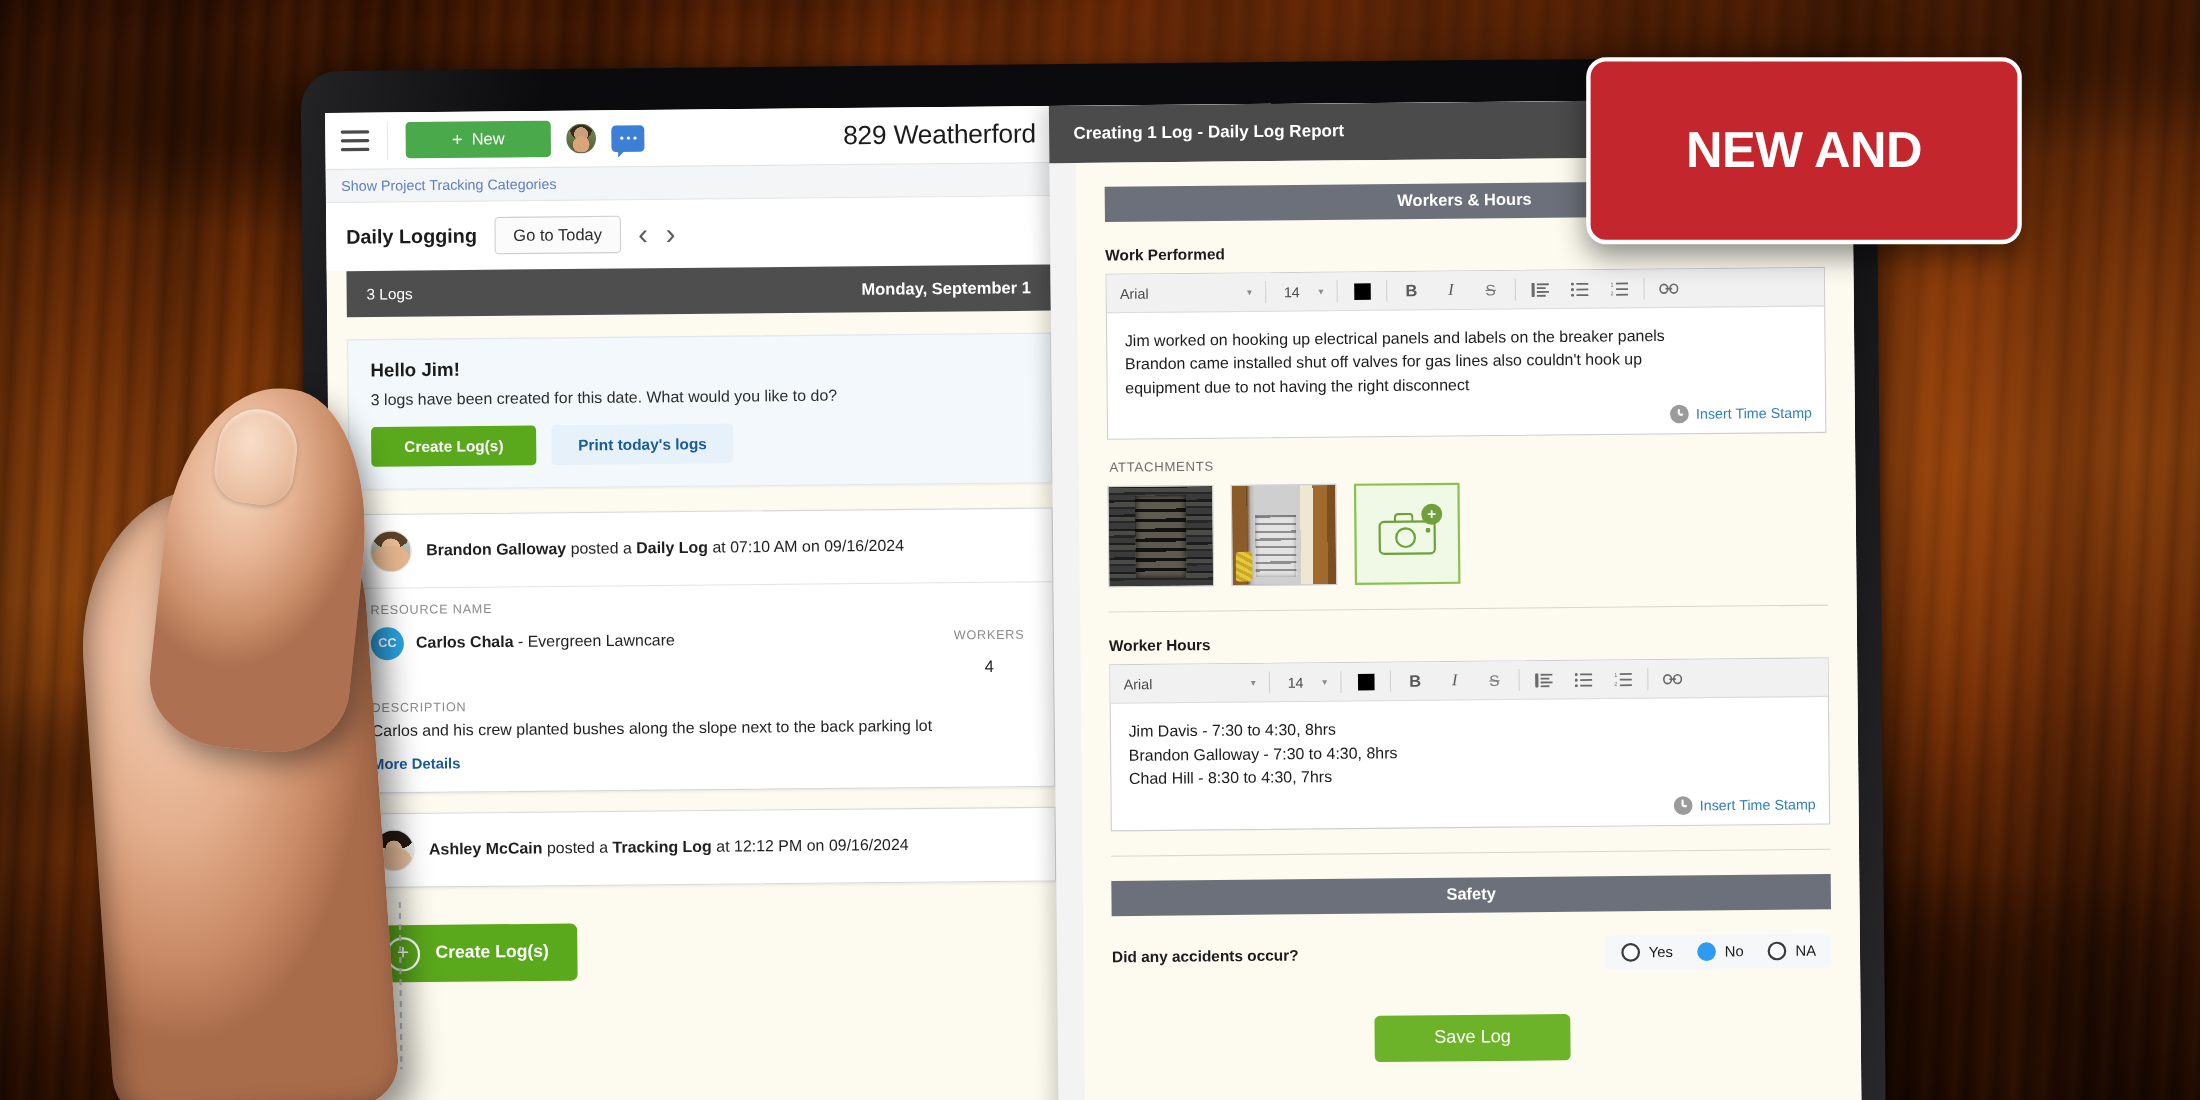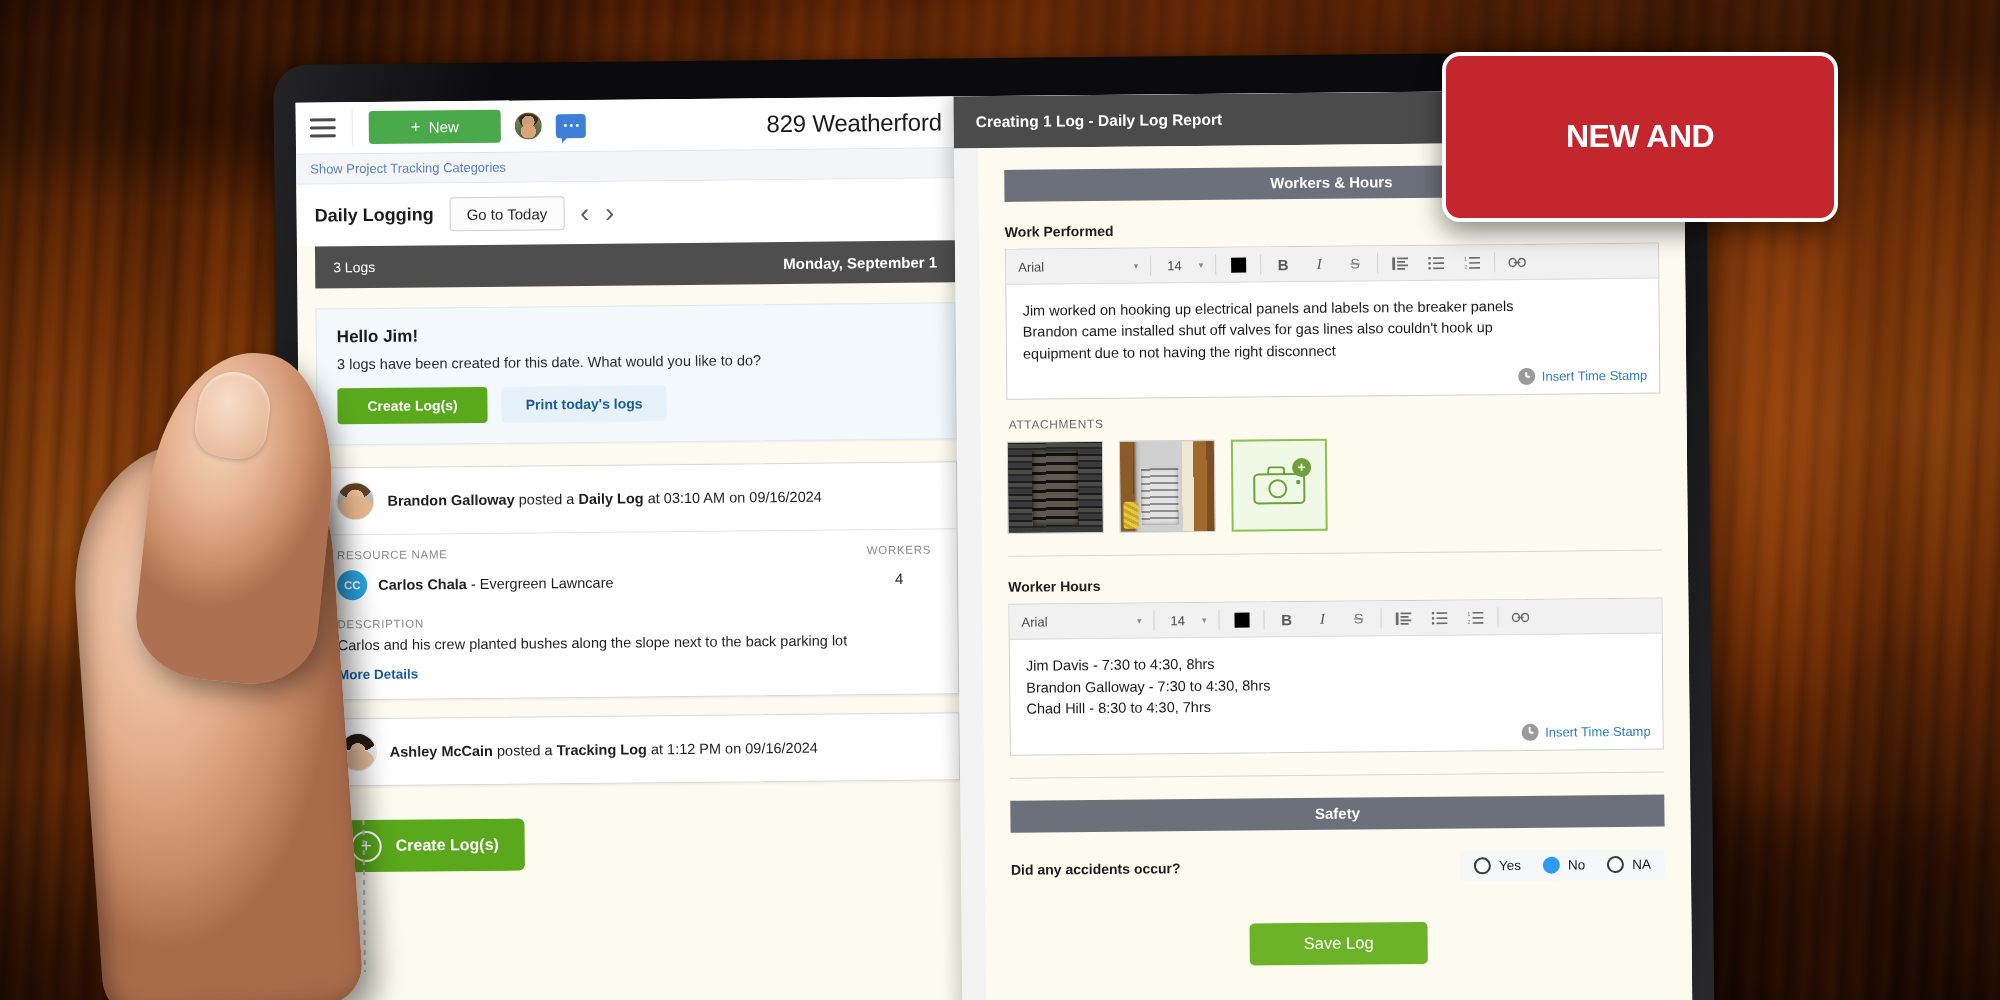--- a/index.html
+++ b/index.html
@@ -171,21 +171,21 @@
   .col-label { font-size: 11.5px; letter-spacing: .7px; color: #8a8a8a; text-transform: uppercase; }
   .res-row { display: flex; align-items: flex-start; justify-content: space-between; }
   .res-left { flex: 1; }
   .res-person { display: flex; align-items: center; gap: 11px; margin-top: 9px; }
   .initials {
     width: 30px; height: 30px; border-radius: 50%; background: #2aa3e0; color: #fff;
     font-size: 11.5px; display: flex; align-items: center; justify-content: center; font-weight: 600;
   }
   .res-name { font-size: 14.5px; color: #1f1f1f; }
   .res-name b { font-weight: bold; }
-  .res-right { text-align: center; min-width: 80px; }
+  .res-right { text-align: center; min-width: 80px; margin-top: 28px; }
   .res-right .val { font-size: 15px; color: #1f1f1f; margin-top: 14px; }
   .desc-label { margin-top: 18px; }
   .desc-text { font-size: 14.5px; color: #1f1f1f; margin-top: 7px; }
   .more-link { display: inline-block; margin-top: 14px; font-size: 13.5px; color: #1a5b9e; font-weight: bold; text-decoration: none; cursor: pointer; }
 
   #dashed-connector { position: absolute; left: 60px; top: 718px; width: 2px; height: 152px; background: repeating-linear-gradient(#bdbdbd 0 5px, transparent 5px 10px); }
 
   #create-logs-fab {
     margin: 16px 0 0 14px; background: #5aa81c; color: #fff; border: none; border-radius: 6px;
     height: 52px; padding: 0 26px 0 16px; display: inline-flex; align-items: center; gap: 14px;
@@ -331,21 +331,21 @@
 
   
   #badge {
     position: absolute; left: 1442px; top: 52px; width: 396px; height: 170px;
     background: #c3262c; border: 4px solid #ffffff; border-radius: 18px;
     box-shadow: 0 10px 26px rgba(0,0,0,0.45);
     display: flex; flex-direction: column; align-items: center; justify-content: center;
     z-index: 60;
   }
   #badge div {
-    color: #fff; font-size: 32px; font-weight: bold; letter-spacing: -0.5px; line-height: 1.12;
+    color: #fff; font-size: 46px; font-weight: bold; letter-spacing: -0.5px; line-height: 1.12;
     text-align: center;
   }
 </style>
 </head>
 <body>
 
 <div id="wood-bg"></div>
 <div id="wood-grain-dark"></div>
 <div id="wood-vignette"></div>
 
@@ -408,21 +408,21 @@
         <div class="log-card">
           <div class="log-head">
             <div class="avatar-lg">
                 <div class="face-brandon"></div>
               </div>
             <div class="log-meta">
               <b>Brandon Galloway</b>
               <span>posted a</span>
               <b>Daily Log</b>
               <span>at</span>
-              <span>03:10 AM</span>
+              <span>07:10 AM</span>
               <span>on</span>
               <span>09/16/2024</span>
             </div>
           </div>
           <div class="log-body">
             <div class="res-row">
               <div class="res-left">
                 <div class="col-label">RESOURCE NAME</div>
                 <div class="res-person">
                   <span class="initials">CC</span>
@@ -446,21 +446,21 @@
         <div class="log-card accent-pink">
           <div class="log-head">
             <div class="avatar-lg">
                 <div class="face-ashley"></div>
               </div>
             <div class="log-meta">
               <b>Ashley McCain</b>
               <span>posted a</span>
               <b>Tracking Log</b>
               <span>at</span>
-              <span>1:12 PM</span>
+              <span>12:12 PM</span>
               <span>on</span>
               <span>09/16/2024</span>
             </div>
           </div>
         </div>
 
         <button id="create-logs-fab">
           <span class="ring">+</span>
           <span>Create Log(s)</span>
         </button>

